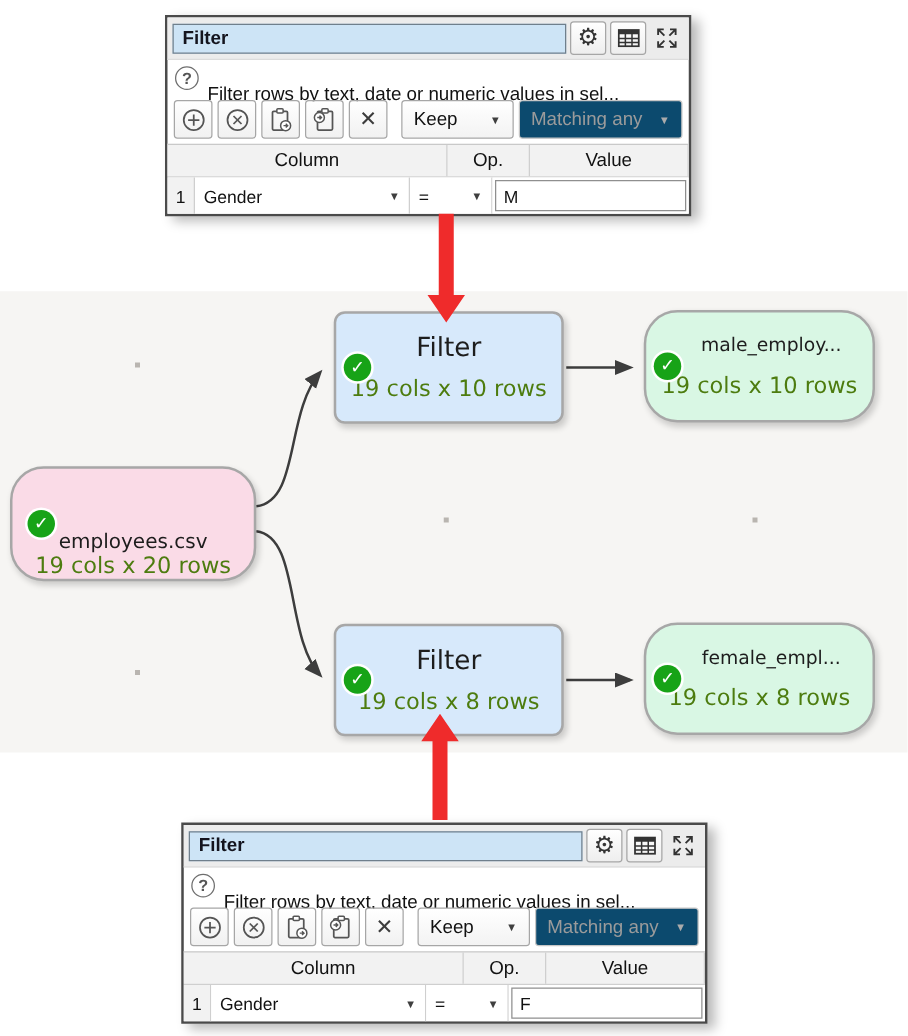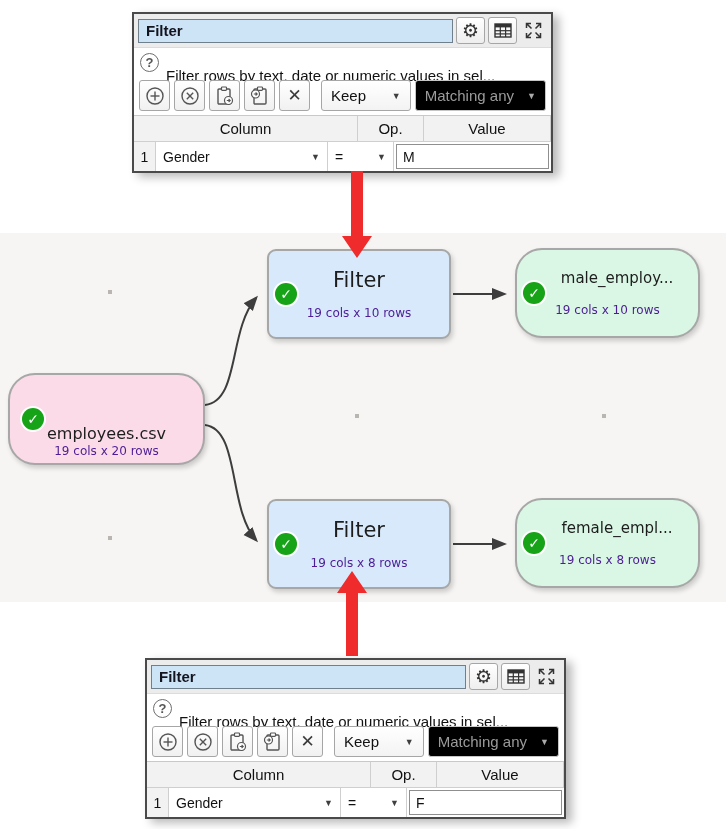--- a/index.html
+++ b/index.html
@@ -63,21 +63,21 @@
     display: flex; align-items: center; justify-content: center;
     font-size: 17px; color: #3c3c3c; cursor: pointer;
   }
   .dd {
     height: 31px; border: 1px solid #a6a6a6; border-radius: 3px;
     background: linear-gradient(#ffffff, #f3f3f3);
     display: flex; align-items: center; justify-content: space-between;
     padding: 11px 9px; font-size: 15px; color: #111; cursor: pointer;
   }
   .dd-keep { width: 94px; margin-left: 7px; }
-  .dd-matching { width: 138px; color: #9b9b9b; background: #000000; border-color: #c6c6c6; }
+  .dd-matching { width: 138px; color: #9b9b9b; background: #0c4a6e; border-color: #c6c6c6; }
   .caret { font-size: 9px; color: #3f3f3f; margin-left: 6px; }
   .dd-matching .caret { color: #ababab; }
 
   .gridhead {
     height: 26px; display: flex; background: #f2f2f2;
     border-top: 1px solid #c9c9c9; font-size: 15px; color: #111;
   }
   .gridhead .hcell {
     display: flex; align-items: center; justify-content: center;
     border-right: 1px solid #cfcfcf;
@@ -111,21 +111,21 @@
   .dot { position: absolute; width: 4px; height: 4px; background: #b9b5b0; }
   .edges { position: absolute; left: 0; top: 0; pointer-events: none; }
 
   .node {
     position: absolute; border: 2px solid #a7a7a7;
     box-shadow: 2px 3px 5px rgba(0,0,0,.18);
     display: flex; flex-direction: column; align-items: center; justify-content: space-evenly;
     font-family: "DejaVu Sans", sans-serif; cursor: pointer; padding: 4px 8px;
   }
   .node .nlabel { color: #1d1d1d; white-space: nowrap; }
-  .node .nstats { font-size: 12px; color: #4c1d95; white-space: nowrap; }
+  .node .nstats { font-size: 18px; color: #4d7c0f; white-space: nowrap; }
   .node-input    { background: #fadbe7; border-radius: 27px; }
   .node-transform{ background: #d7e9fb; border-radius: 9px; }
   .node-output   { background: #d9f7e4; border-radius: 27px; }
   .lbl-input { font-size: 16px; margin-top: 44px; }
   .lbl-transform { font-size: 21px; }
   .lbl-output { font-size: 15px; margin-left: 19px; }
 
   .check {
     position: absolute; left: 6px; top: 50%; transform: translateY(-50%);
     width: 22px; height: 22px; border-radius: 50%;

